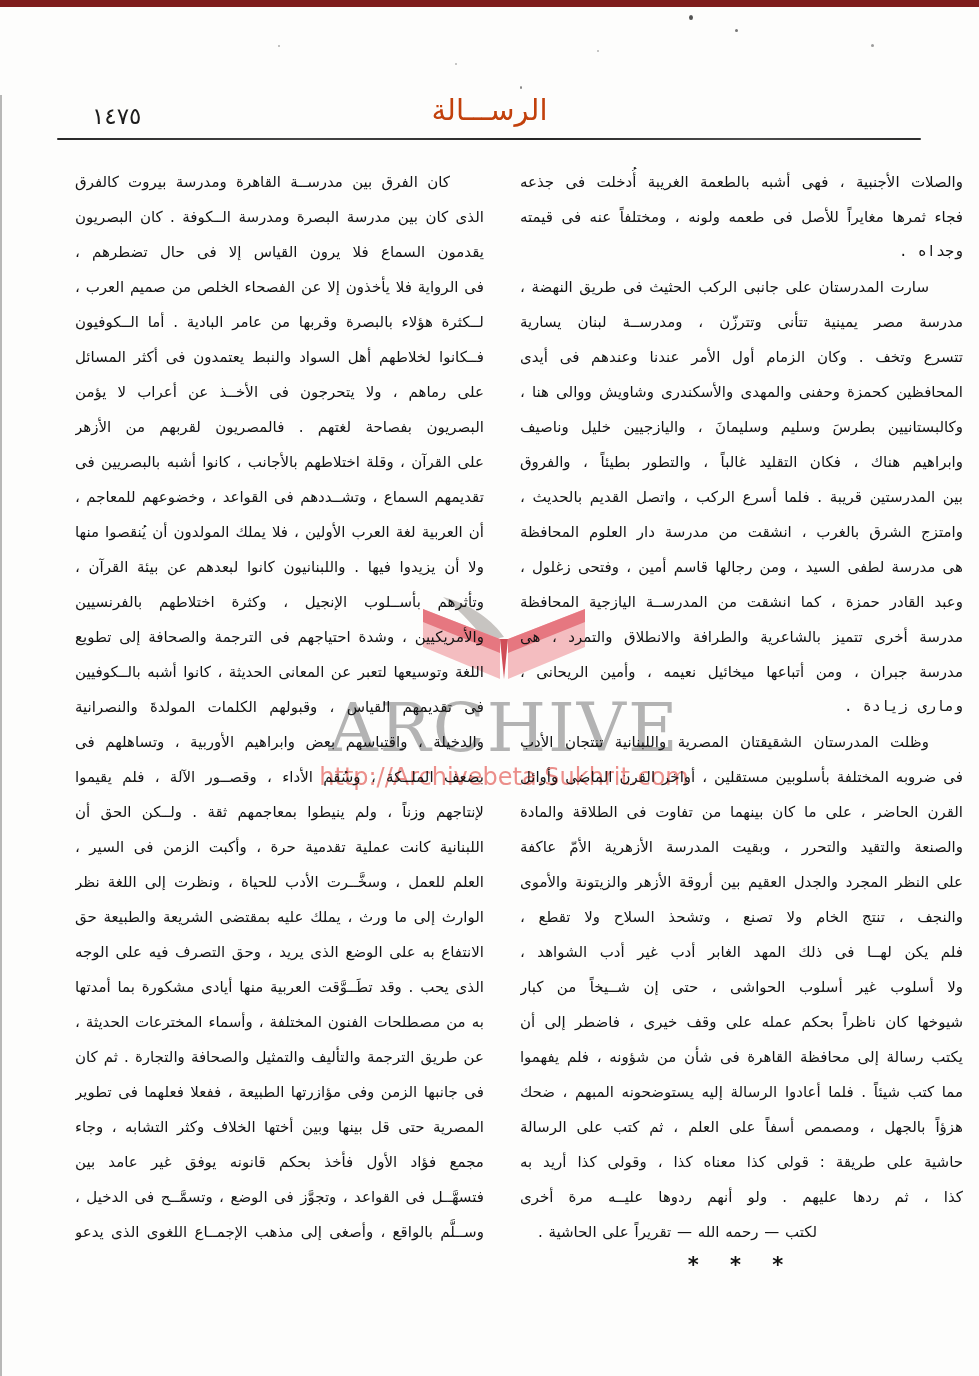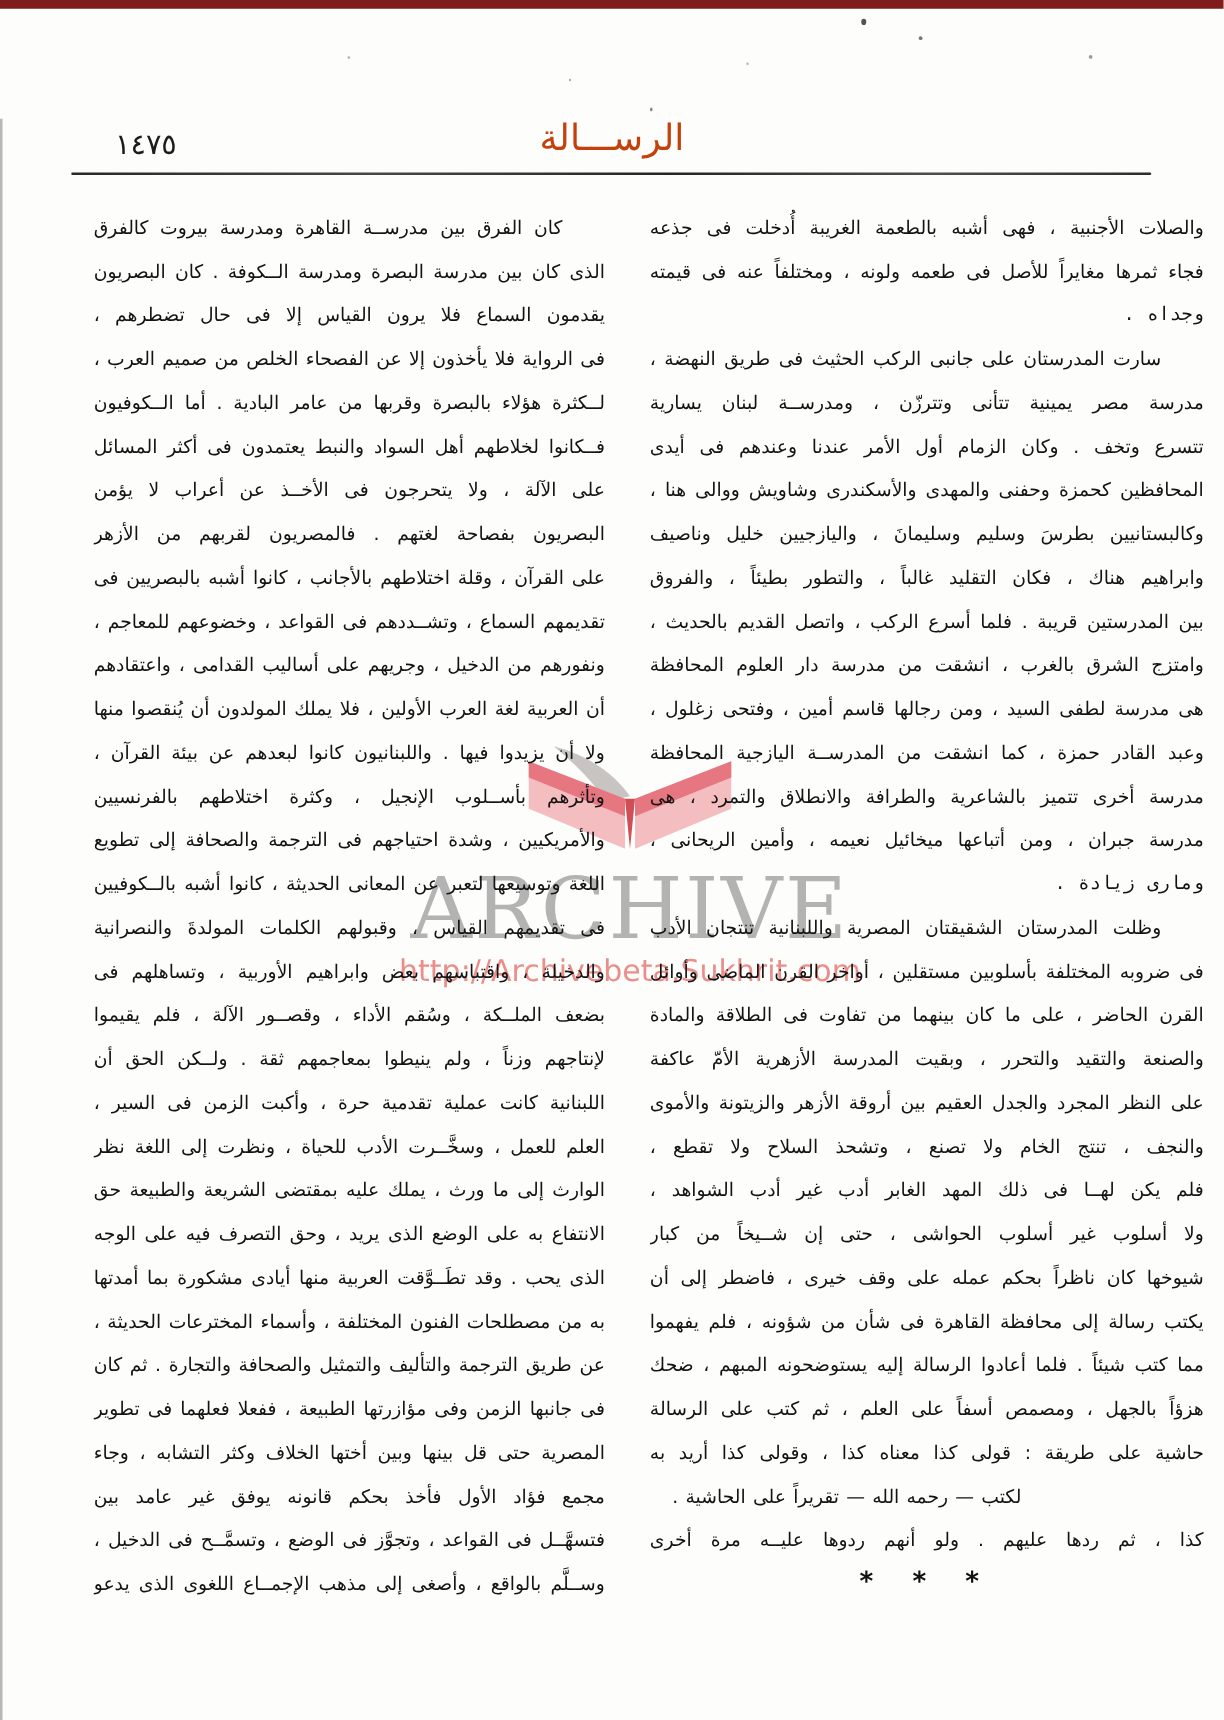--- a/index.html
+++ b/index.html
@@ -126,36 +126,35 @@
         <div class="line" dir="rtl">والصنعة والتقيد والتحرر ، وبقيت المدرسة الأزهرية الأمّ عاكفة</div>
         <div class="line" dir="rtl">على النظر المجرد والجدل العقيم بين أروقة الأزهر والزيتونة والأموى</div>
         <div class="line" dir="rtl">والنجف ، تنتج الخام ولا تصنع ، وتشحذ السلاح ولا تقطع ،</div>
         <div class="line" dir="rtl">فلم يكن لهــا فى ذلك المهد الغابر أدب غير أدب الشواهد ،</div>
         <div class="line" dir="rtl">ولا أسلوب غير أسلوب الحواشى ، حتى إن شــيخاً من كبار</div>
         <div class="line" dir="rtl">شيوخها كان ناظراً بحكم عمله على وقف خيرى ، فاضطر إلى أن</div>
         <div class="line" dir="rtl">يكتب رسالة إلى محافظة القاهرة فى شأن من شؤونه ، فلم يفهموا</div>
         <div class="line" dir="rtl">مما كتب شيئاً . فلما أعادوا الرسالة إليه يستوضحونه المبهم ، ضحك</div>
         <div class="line" dir="rtl">هزؤاً بالجهل ، ومصمص أسفاً على العلم ، ثم كتب على الرسالة</div>
         <div class="line" dir="rtl">حاشية على طريقة : قولى كذا معناه كذا ، وقولى كذا أريد به</div>
+        <div class="line" dir="rtl">كذا ، ثم ردها عليهم . ولو أنهم ردوها عليــه مرة أخرى</div>
         <div class="line end-left" dir="rtl">لكتب — رحمه الله — تقريراً على الحاشية .</div>
-        <div class="line" dir="rtl">كذا ، ثم ردها عليهم . ولو أنهم ردوها عليــه مرة أخرى</div>
       <div class="separator">* * *</div>
     </section>
     <section class="column column-left">
         <div class="line first-indent" dir="rtl">كان الفرق بين مدرســة القاهرة ومدرسة بيروت كالفرق</div>
         <div class="line" dir="rtl">الذى كان بين مدرسة البصرة ومدرسة الــكوفة . كان البصريون</div>
         <div class="line" dir="rtl">يقدمون السماع فلا يرون القياس إلا فى حال تضطرهم ، ويتشددون</div>
         <div class="line" dir="rtl">فى الرواية فلا يأخذون إلا عن الفصحاء الخلص من صميم العرب ،</div>
         <div class="line" dir="rtl">لــكثرة هؤلاء بالبصرة وقربها من عامر البادية . أما الــكوفيون</div>
         <div class="line" dir="rtl">فــكانوا لخلاطهم أهل السواد والنبط يعتمدون فى أكثر المسائل</div>
-        <div class="line" dir="rtl">على الآلة ، ولا يتحرجون فى الأخــذ عن أعراب لا يؤمن</div>
+        <div class="line" dir="rtl">على رماهم ، ولا يتحرجون فى الأخــذ عن أعراب لا يؤمن</div>
         <div class="line" dir="rtl">البصريون بفصاحة لغتهم . فالمصريون لقربهم من الأزهر واعتمادهم</div>
         <div class="line" dir="rtl">على القرآن ، وقلة اختلاطهم بالأجانب ، كانوا أشبه بالبصريين فى</div>
         <div class="line" dir="rtl">تقديمهم السماع ، وتشــددهم فى القواعد ، وخضوعهم للمعاجم ،</div>
-        <div class="line" dir="rtl">ونفورهم من الدخيل ، وجريهم على أساليب القدامى ، واعتقادهم</div>
         <div class="line" dir="rtl">أن العربية لغة العرب الأولين ، فلا يملك المولدون أن يُنقصوا منها</div>
         <div class="line" dir="rtl">ولا أن يزيدوا فيها . واللبنانيون كانوا لبعدهم عن بيئة القرآن ،</div>
         <div class="line" dir="rtl">وتأثرهم بأســلوب الإنجيل ، وكثرة اختلاطهم بالفرنسيين</div>
         <div class="line" dir="rtl">والأمريكيين ، وشدة احتياجهم فى الترجمة والصحافة إلى تطويع</div>
         <div class="line" dir="rtl">اللغة وتوسيعها لتعبر عن المعانى الحديثة ، كانوا أشبه بالــكوفيين</div>
         <div class="line" dir="rtl">فى تقديمهم القياس ، وقبولهم الكلمات المولدةَ والنصرانية</div>
         <div class="line" dir="rtl">والدخيلة ، واقتباسهم بعض وابراهيم الأوربية ، وتساهلهم فى</div>
         <div class="line" dir="rtl">بضعف الملــكة ، وسُقم الأداء ، وقصــور الآلة ، فلم يقيموا</div>
         <div class="line" dir="rtl">لإنتاجهم وزناً ، ولم ينيطوا بمعاجمهم ثقة . ولــكن الحق أن المدرسة</div>
         <div class="line" dir="rtl">اللبنانية كانت عملية تقدمية حرة ، وأكبت الزمن فى السير ، وطلبت</div>

